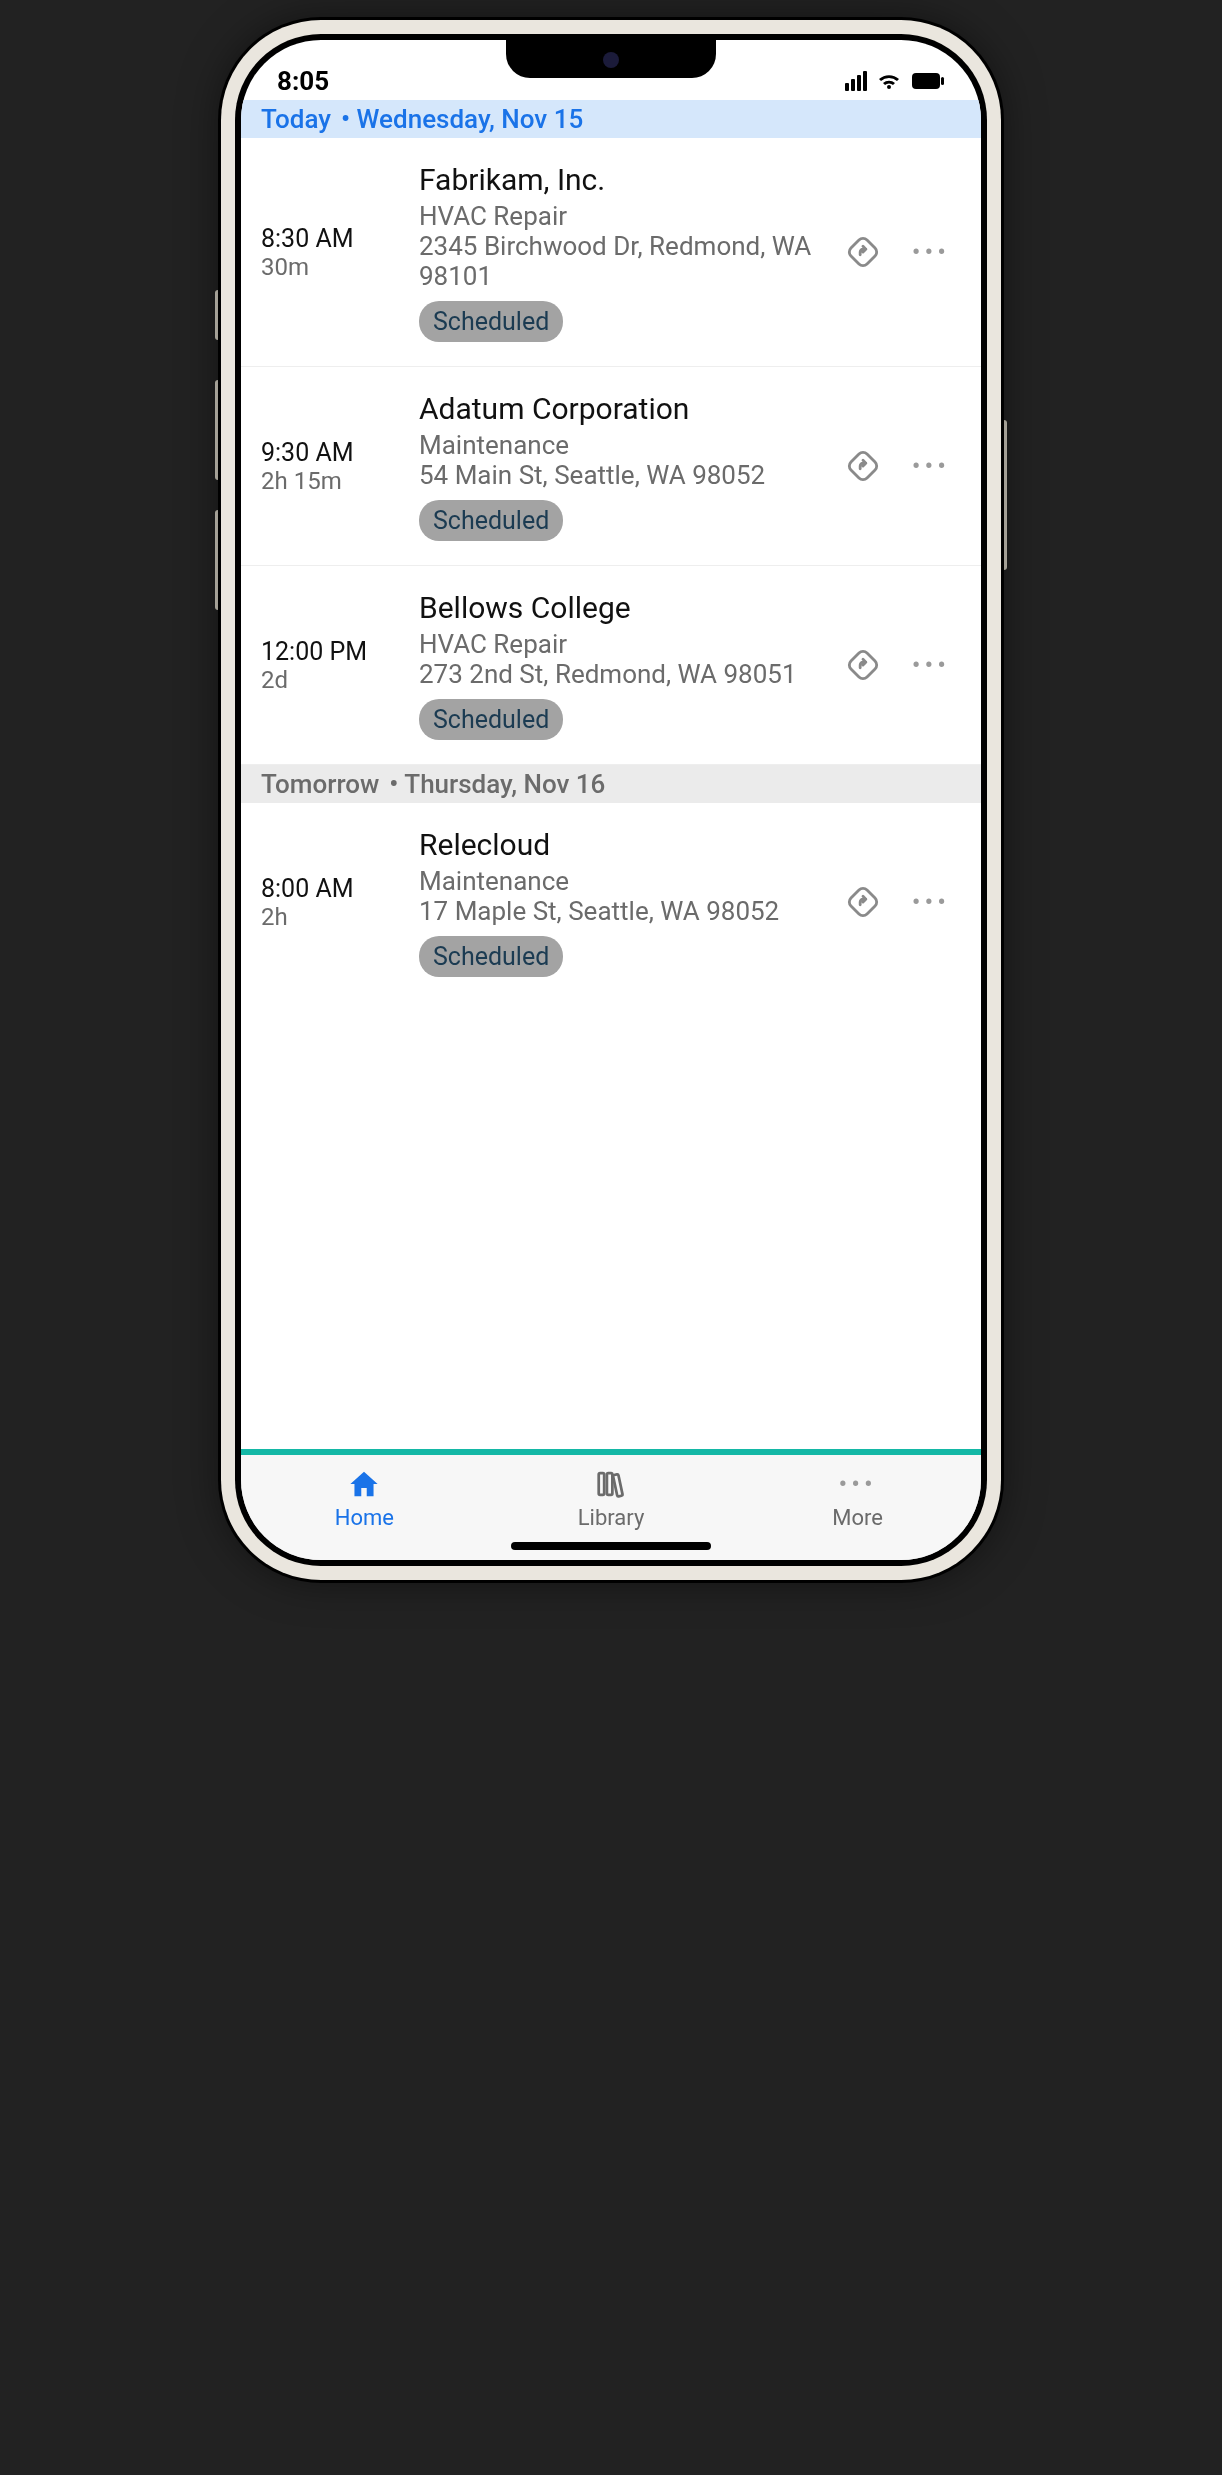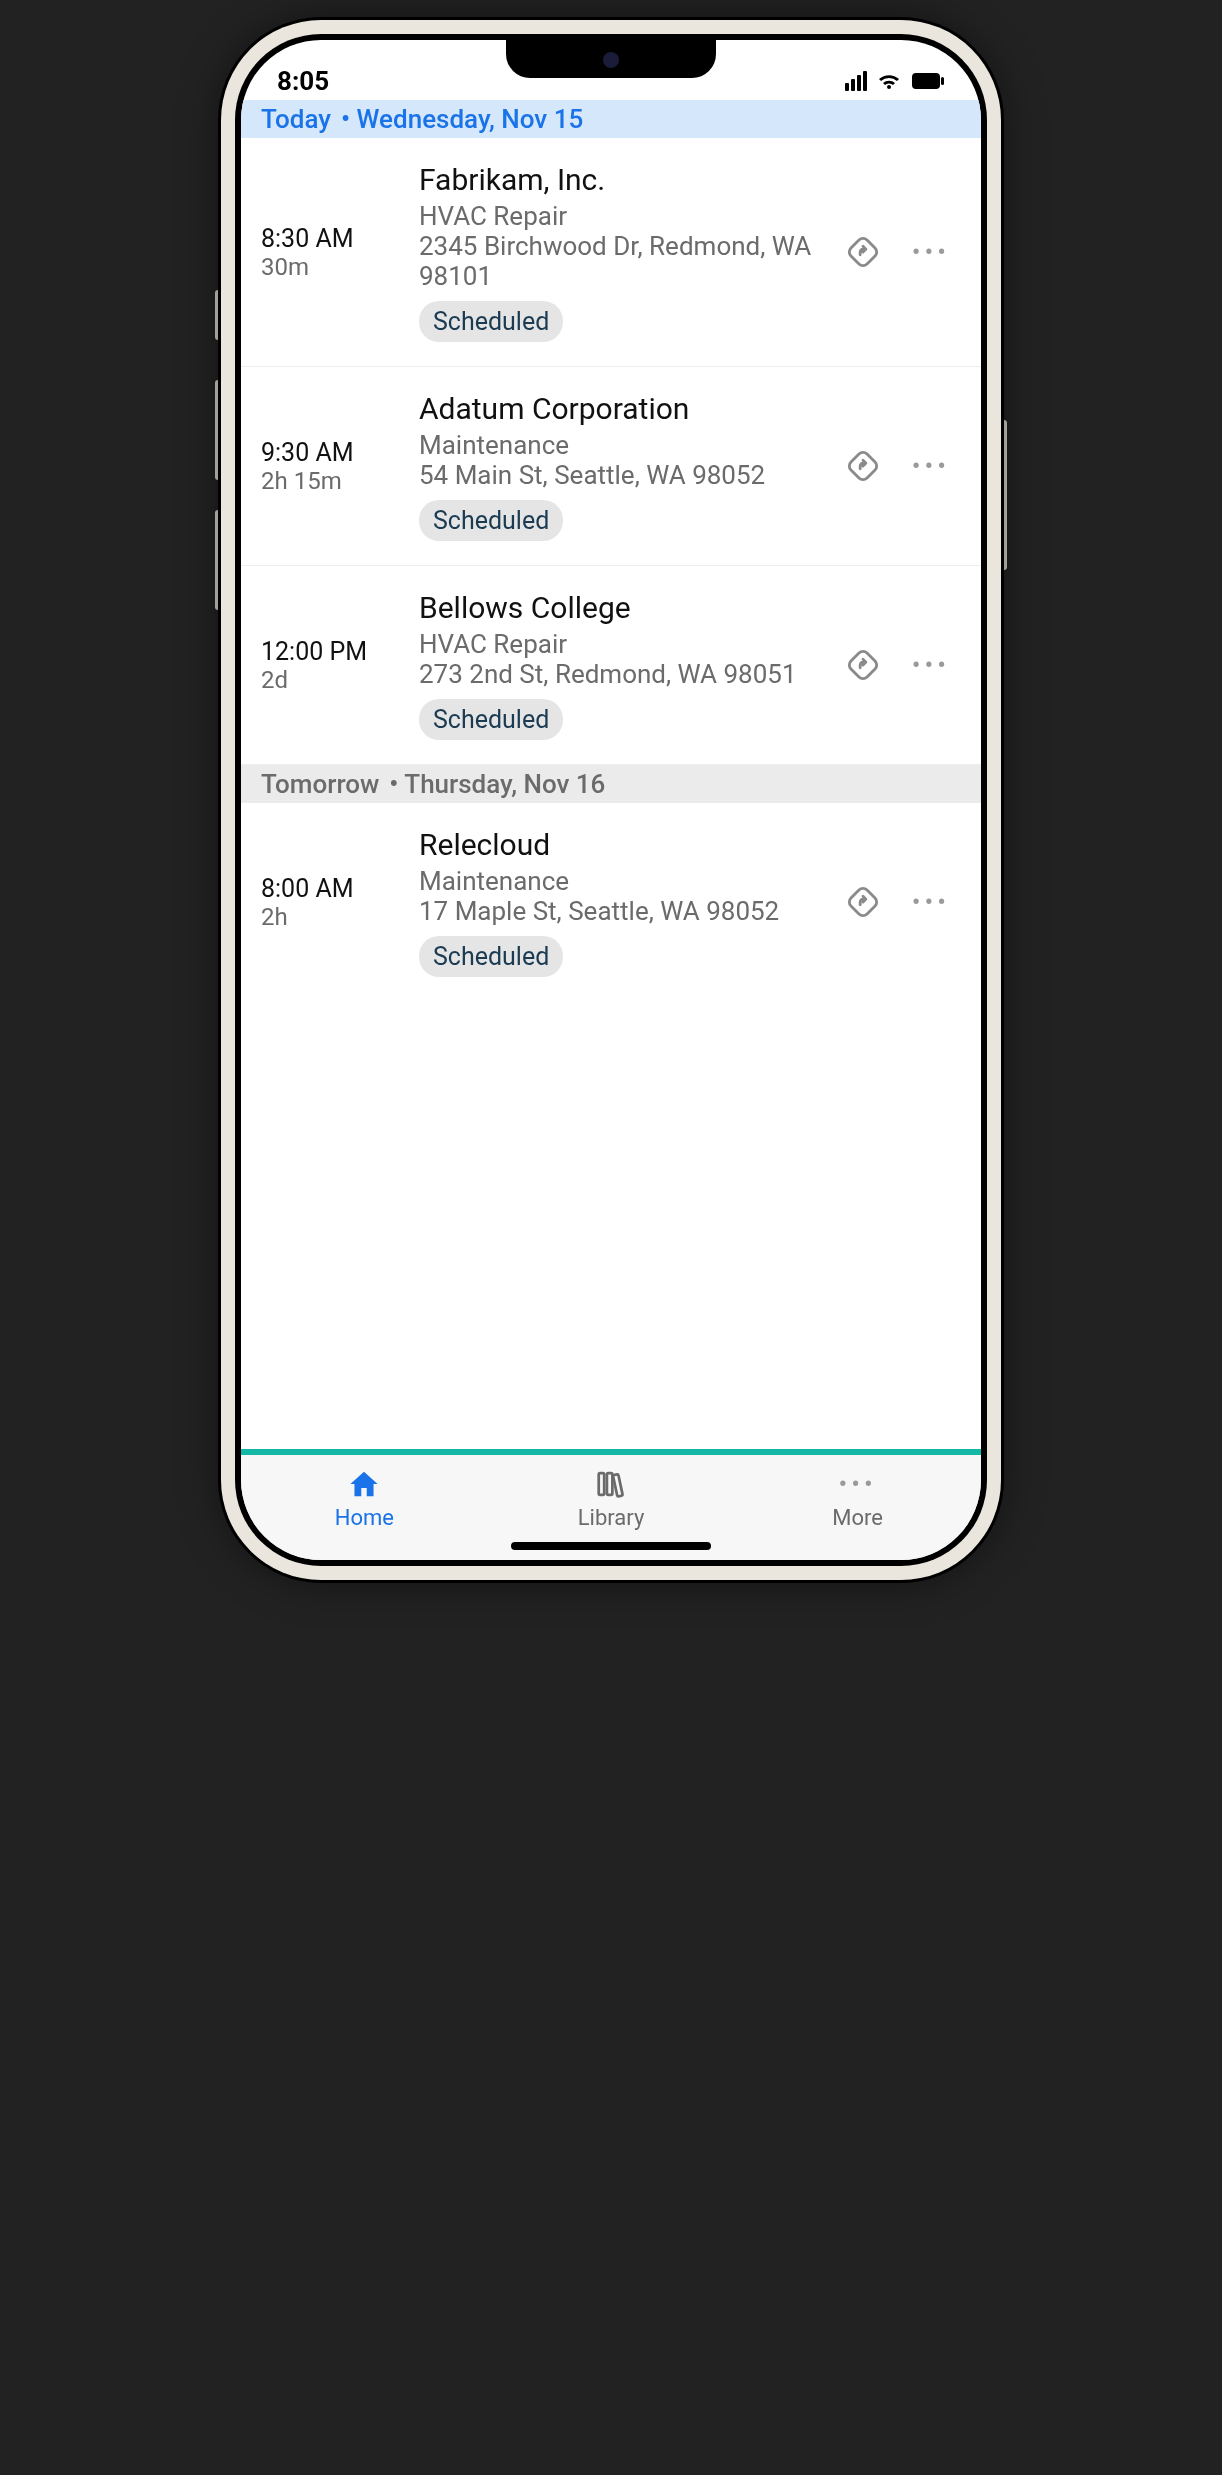--- a/index.html
+++ b/index.html
@@ -118,21 +118,21 @@
     align-items: center;
   }
   .item:last-child{ border-bottom:none; }
   .time-col .time { font-size: 25px; color:#111; }
   .time-col .dur  { font-size: 24px; color:#6b6b6b; }
   .main-col .cust { font-size: 30px; color:#111; margin-bottom:4px;}
   .main-col .svc  { font-size: 26px; color:#6b6b6b;}
   .main-col .addr { font-size: 26px; color:#6b6b6b; margin-bottom:10px;}
   .badge {
     display:inline-block;
-    background:#e5e5e5;
+    background:#a3a3a3;
     color:#1b3b52;
     border-radius:20px;
     padding:6px 14px;
     font-size:25px;
   }
   .icon-btn {
     width:44px;height:44px;
     display:flex;align-items:center;justify-content:center;
     color:#8a8a8a;
   }

